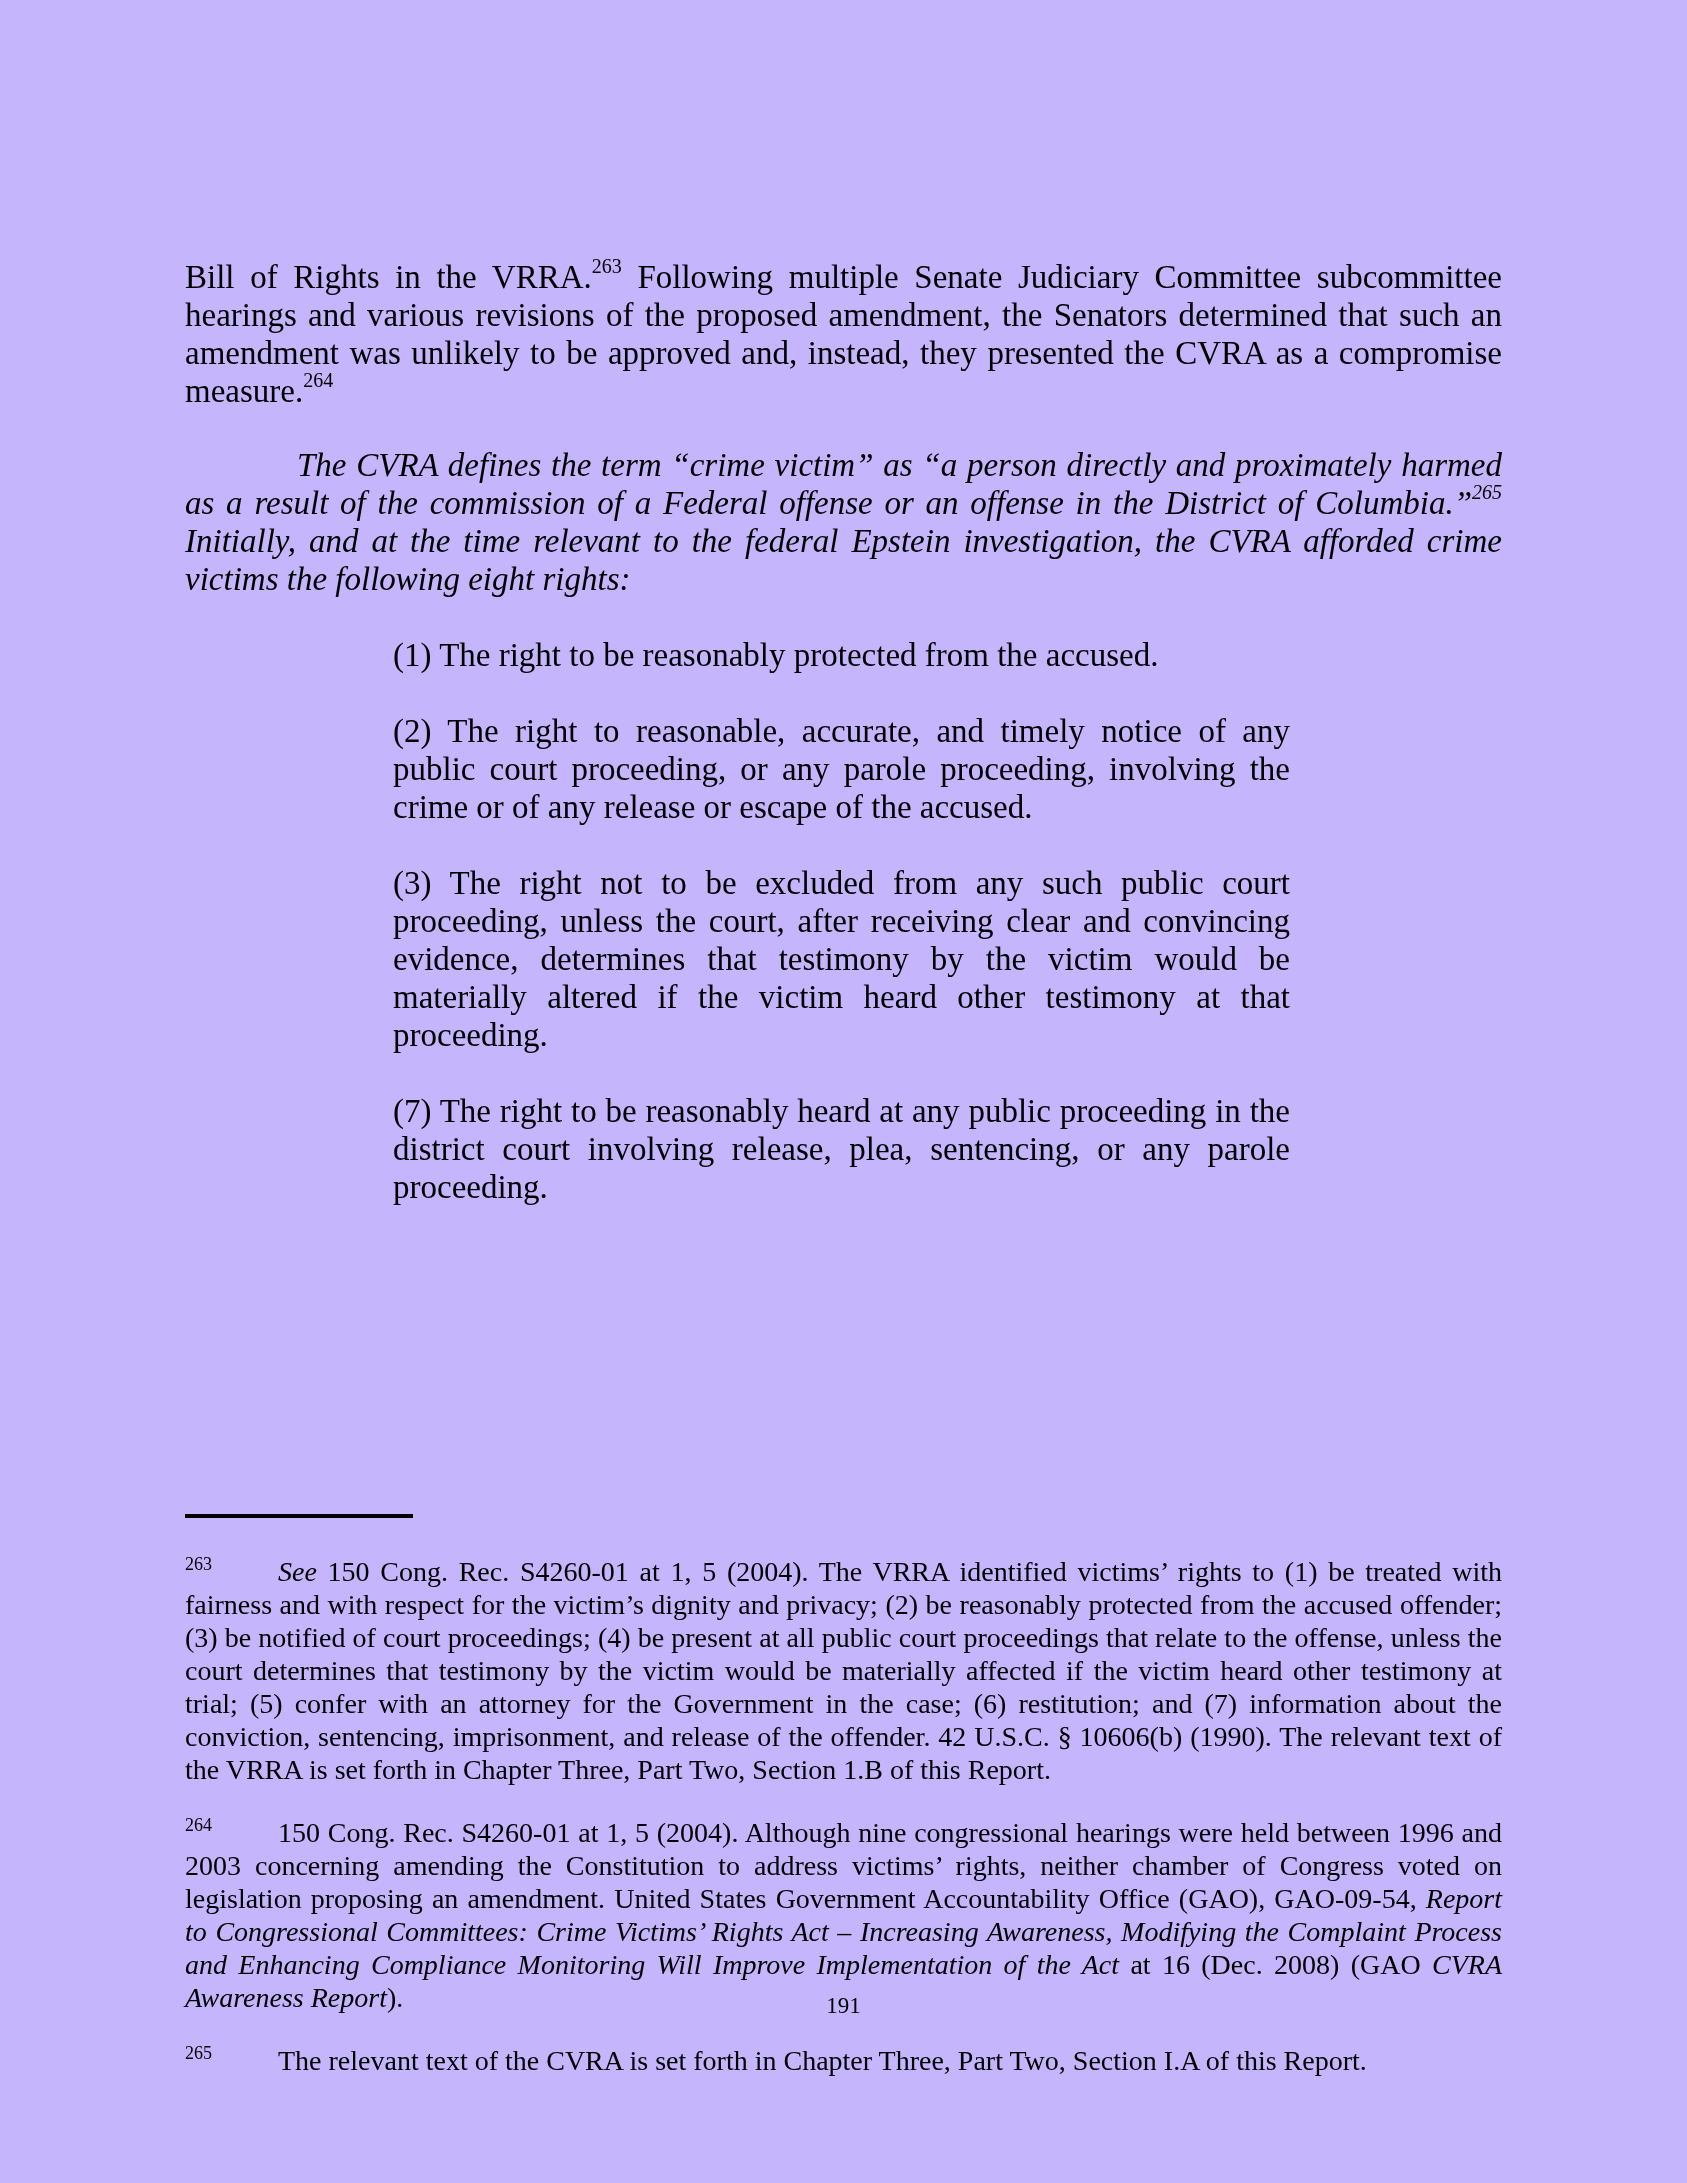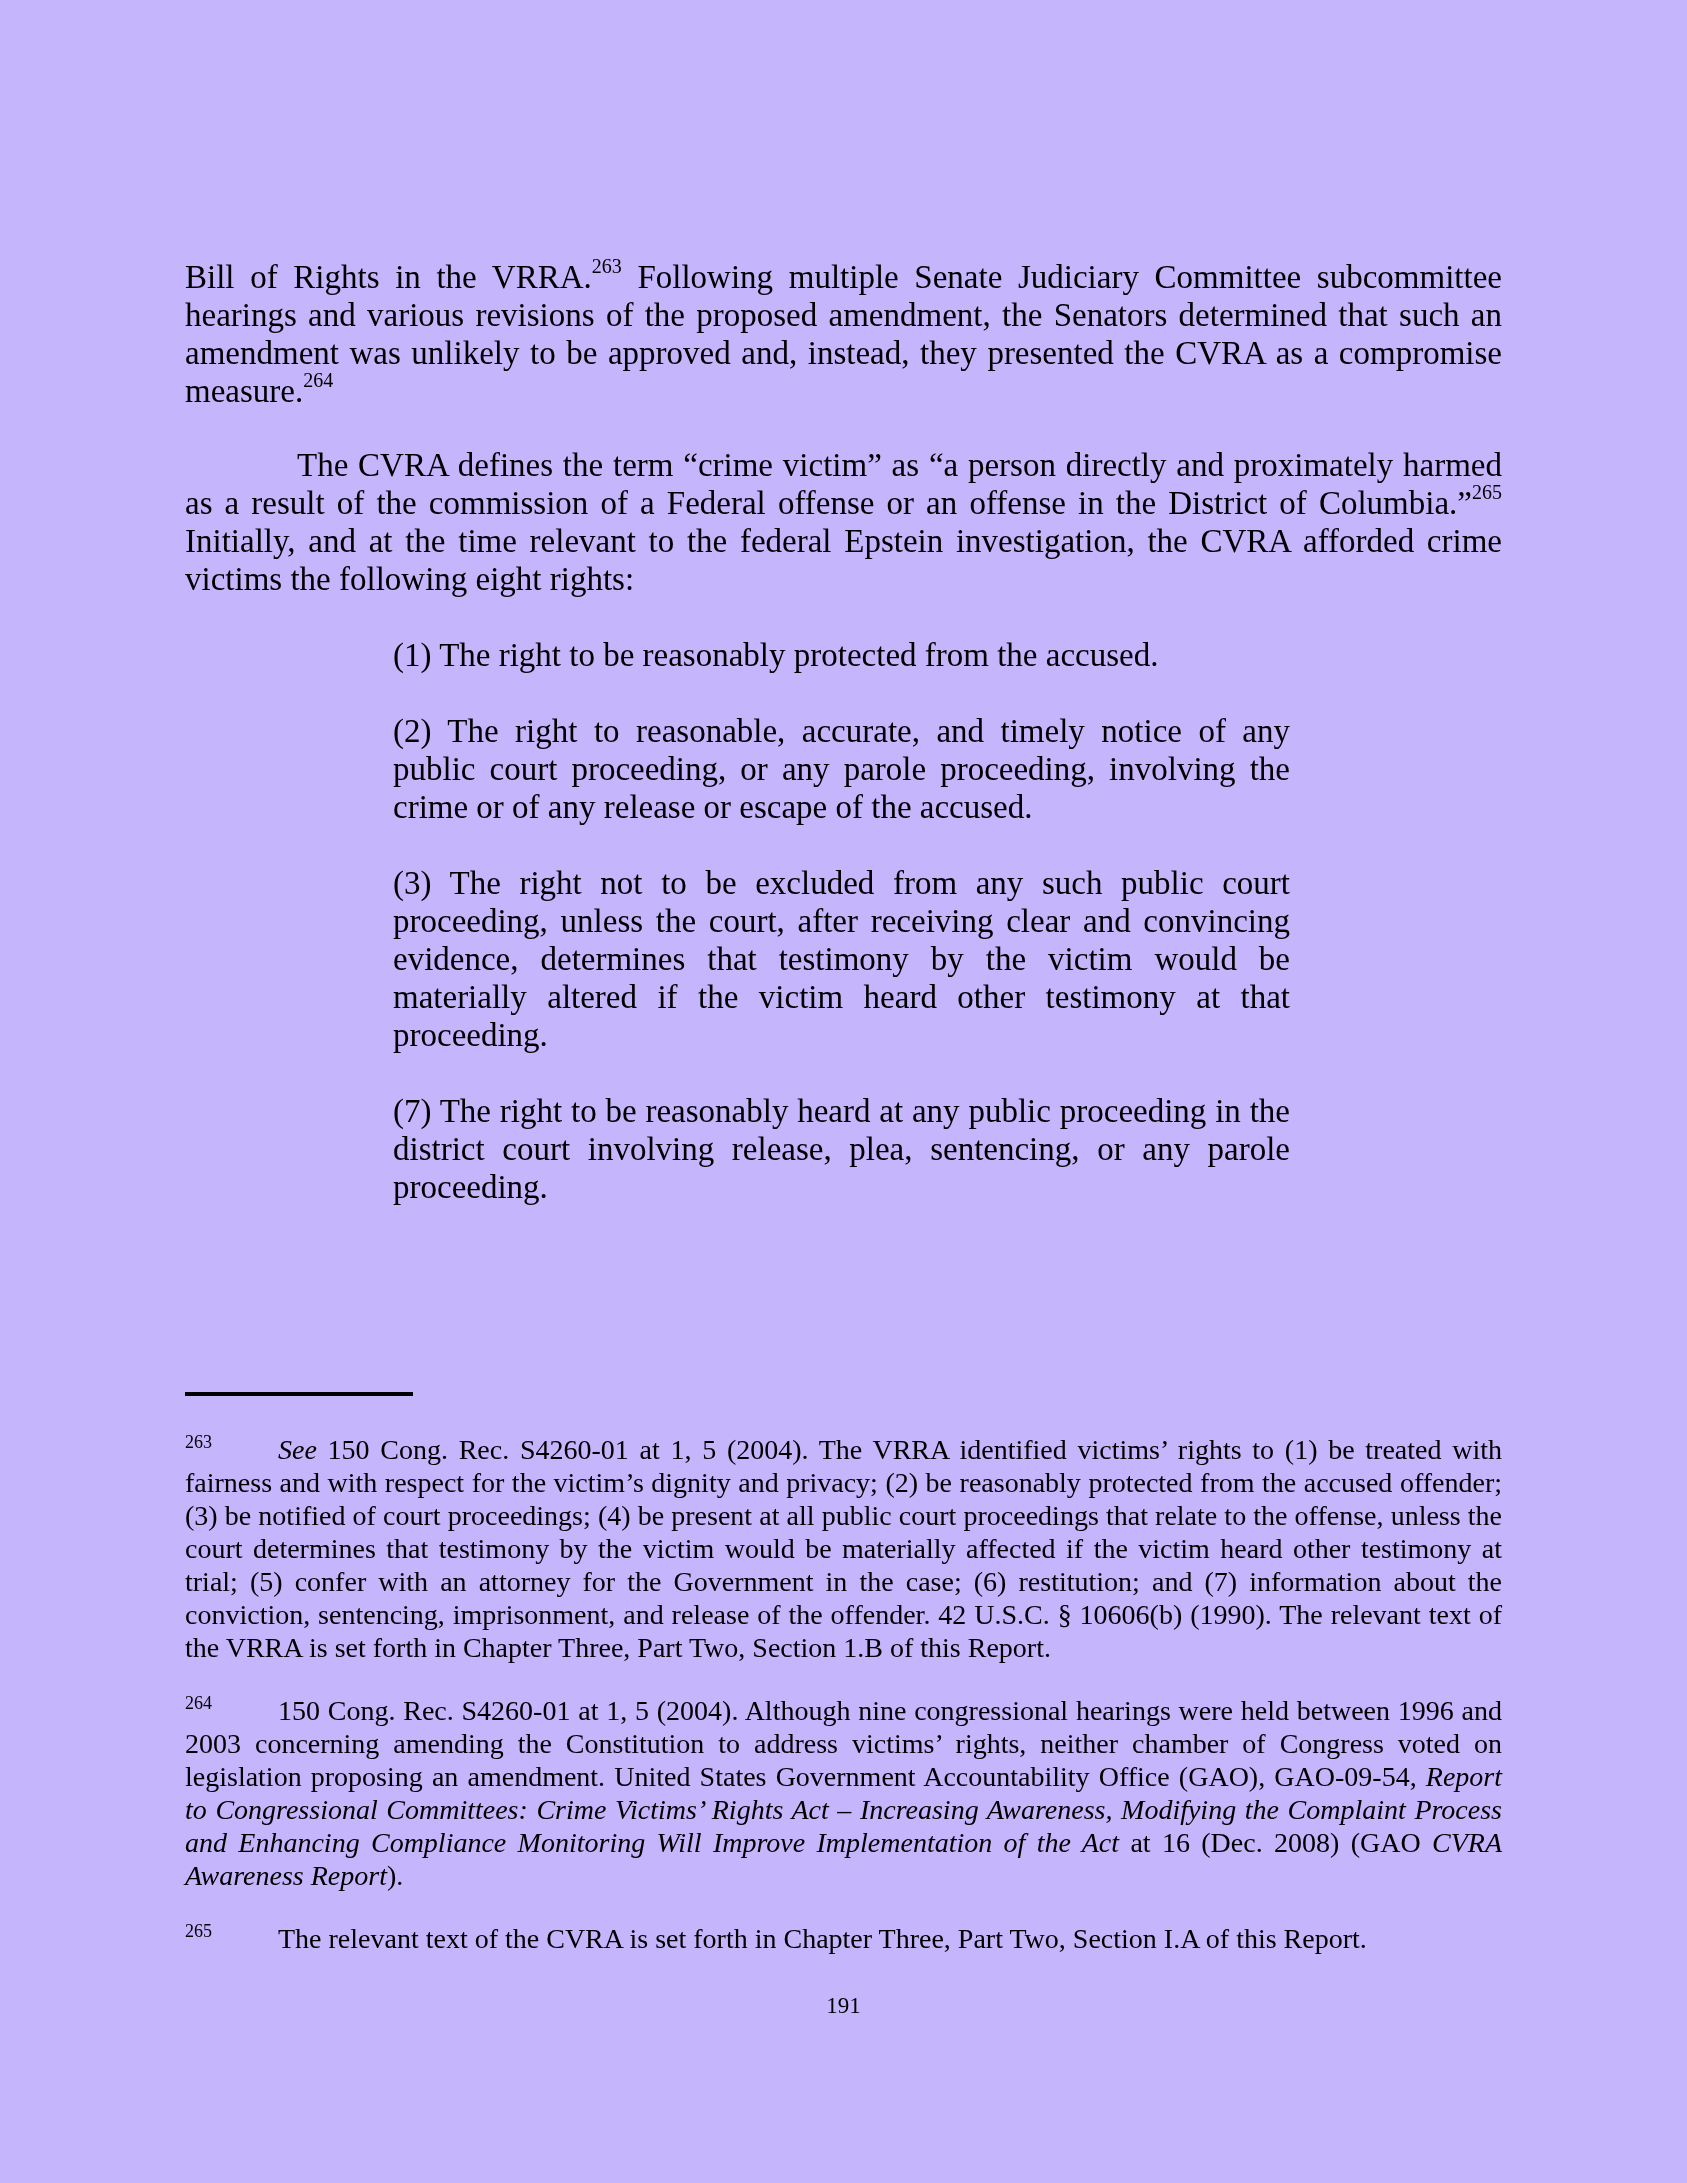--- a/index.html
+++ b/index.html
@@ -42,28 +42,29 @@
     text-align: left;
   }
   .heading-label {
     display: inline-block;
     width: 106px;
   }
   .para2 {
     margin: 0;
     margin-top: 36px;
     text-indent: 112px;
+    font-style: italic;
   }
   .quote-list { margin-top: 0; }
   .quote-item {
     margin: 38px 212px 0 208px;
   }
   .footnotes {
     position: absolute;
-    top: 1392px;
+    top: 1514px;
     left: 185px;
     right: 185px;
     font-size: 28px;
     line-height: 33px;
     text-align: justify;
   }
   .fn-divider {
     width: 228px;
     height: 4px;
     background: #000000;

